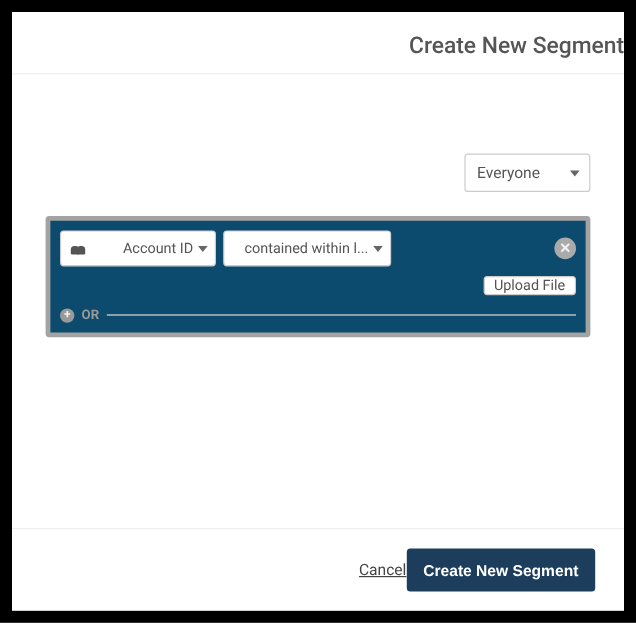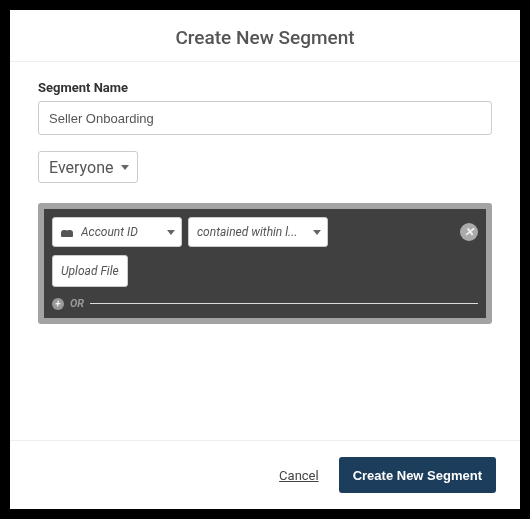--- a/index.html
+++ b/index.html
@@ -1,15 +1,15 @@
 <!DOCTYPE html>
 <html><head>
 <meta charset="utf-8">
 <style>
-  * { box-sizing: border-box; margin: 0; padding: 0; }
+  * { box-sizing: border-box; margin: 0; padding: 0; text-align: right; }
   body {
     font-family: -apple-system, BlinkMacSystemFont, "Segoe UI", Roboto, Arial, sans-serif;
     background: #000;
     width: 530px;
     height: 519px;
     display: flex;
     align-items: center;
     justify-content: center;
   }
   .modal {
@@ -54,41 +54,41 @@
     color: #555;
   }
   .dropdown {
     display: inline-flex;
     align-items: center;
     height: 32px;
     padding: 0 8px 0 10px;
     border: 1px solid #ccc;
     border-radius: 3px;
     background: #fff;
-    font-size: 16px;
-    color: #555;
-    cursor: pointer;
-    gap: 6px;
+    font-size: 13px;
+    color: #555;
+    cursor: pointer;
+    gap: 23px;
+    margin-top: 48px;
   }
   .dropdown .caret {
     width: 0; height: 0;
     border-left: 4px solid transparent;
     border-right: 4px solid transparent;
     border-top: 5px solid #666;
     margin-left: 2px;
   }
   .rules-section { margin-top: 20px; }
   .rule-block {
-    background: #404040;
-    border: 6px solid #a3a3a3;
+    background: #0c4a6e;
+    border: 4px solid #a3a3a3;
     border-radius: 3px;
     padding: 8px 8px 8px 8px;
     margin-top: 6px;
     position: relative;
-    font-style: italic;
   }
   .rule-row {
     display: flex;
     align-items: center;
     gap: 6px;
   }
   .rule-dd {
     display: inline-flex;
     align-items: center;
     height: 30px;
@@ -146,21 +146,21 @@
   }
   .people-icon::after {
     width: 7px; height: 7px;
     bottom: 0; left: 5px;
     border-radius: 3px 3px 1px 1px;
   }
   .upload-btn {
     margin-top: 8px;
     display: inline-flex;
     align-items: center;
-    height: 32px;
+    height: 16px;
     padding: 0 8px;
     border: 1px solid #ccc;
     border-radius: 3px;
     background: #fff;
     font-size: 12px;
     color: #555;
     cursor: pointer;
   }
   .or-row {
     display: flex;
@@ -199,21 +199,20 @@
     font-size: 12px;
     color: #333;
     cursor: pointer;
   }
   .modal-footer {
     border-top: 1px solid #eee;
     padding: 16px 24px;
     display: flex;
     justify-content: flex-end;
     align-items: center;
-    gap: 20px;
   }
   .cancel-link {
     color: #444;
     text-decoration: underline;
     font-size: 13px;
     cursor: pointer;
   }
   .primary-btn {
     background: #1d3d5c;
     color: #fff;
@@ -229,24 +228,20 @@
 </head>
 <body>
 
 <div class="modal">
   <div class="modal-header">
     <h2>Create New Segment</h2>
   </div>
 
   <div class="modal-body">
 
-    <div class="field-group">
-      <label class="field-label">Segment Name</label>
-      <input type="text" class="text-input" value="Seller Onboarding" style="">
-    </div>
 
     <div class="field-group">
       <div class="dropdown">
         <span>Everyone</span>
         <span class="caret"></span>
       </div>
     </div>
 
     <div class="rules-section">
 

